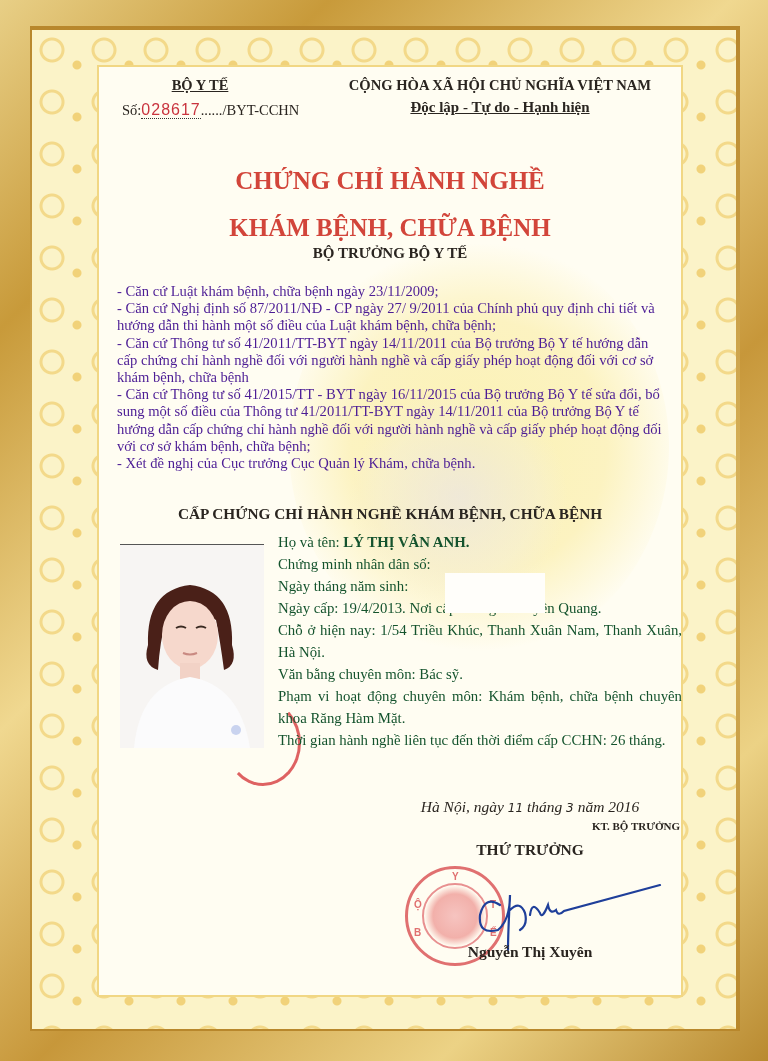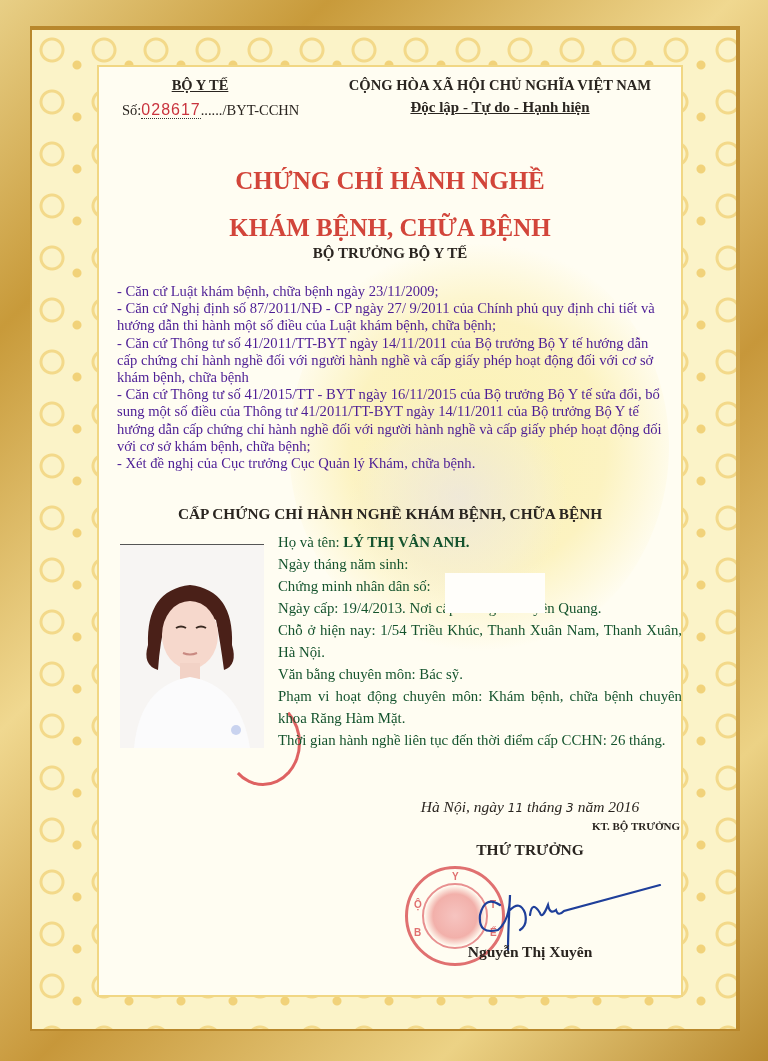--- a/index.html
+++ b/index.html
@@ -76,22 +76,22 @@
     <path d="M63 108 q7 3 14 0" stroke="#c98a82" stroke-width="2" fill="none"></path>
     <rect x="60" y="118" width="20" height="16" fill="#f2d2c6"></rect>
     <path d="M14 203 Q20 140 70 132 Q120 140 130 203Z" fill="#fbfbfc"></path>
     <circle cx="116" cy="185" r="5" fill="#c9d3ef"></circle>
   </svg>
 </div>
 <div class="abs stamp-photo"></div>
 
 <div class="abs info" style="top:531px;">
   <p><span>Họ và tên: </span><b>LÝ THỊ VÂN ANH.</b></p>
+  <p>Chứng minh nhân dân số:</p>
   <p>Ngày tháng năm sinh:</p>
-  <p>Chứng minh nhân dân số:</p>
   <p>Ngày cấp: 19/4/2013. Nơi cấp: Công an Tuyên Quang.</p>
   <p>Chỗ ở hiện nay: 1/54 Triều Khúc, Thanh Xuân Nam, Thanh Xuân, Hà Nội.</p>
   <p>Văn bằng chuyên môn: Bác sỹ.</p>
   <p>Phạm vi hoạt động chuyên môn: Khám bệnh, chữa bệnh chuyên khoa Răng Hàm Mặt.</p>
   <p style="white-space:nowrap;">Thời gian hành nghề liên tục đến thời điểm cấp CCHN: 26 tháng.</p>
 </div>
 <div class="abs" style="left:445px;top:573px;width:100px;height:40px;background:#fffefa;"></div>
 
 <div class="abs txt" style="left:380px;top:798px;width:300px;text-align:center;font-style:italic;font-size:15.5px;white-space:nowrap;">
   <span>Hà Nội, ngày </span><span style="font-family:'DejaVu Sans',sans-serif;font-size:12px;">11</span><span> tháng </span><span style="font-family:'DejaVu Sans',sans-serif;font-size:12px;">3</span><span> năm 2016</span>

